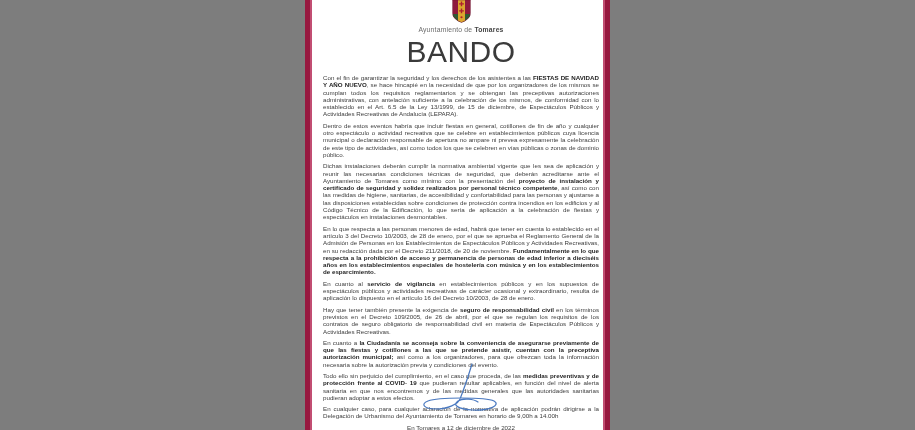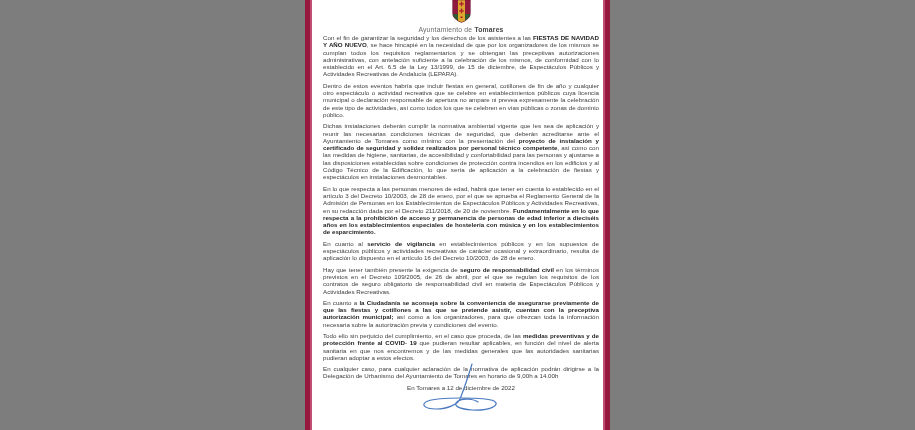--- a/index.html
+++ b/index.html
@@ -82,20 +82,21 @@
           <rect x="13" y="0" width="14" height="46" fill="var(--crest-band)"></rect>
           <path d="M18.6 3 h2.8 v3.4 h3.4 v2.8 h-3.4 v3.4 h-2.8 v-3.4 h-3.4 v-2.8 h3.4 Z" fill="var(--crest-cross)"></path>
           <path d="M18.6 17 h2.8 v3.4 h3.4 v2.8 h-3.4 v3.4 h-2.8 v-3.4 h-3.4 v-2.8 h3.4 Z" fill="var(--crest-cross)"></path>
           <circle cx="20" cy="34.5" r="2.2" fill="var(--crest-cross)"></circle>
         </g>
         <path d="M2 0 H38 V26 Q38 38 20 45 Q2 38 2 26 Z" fill="none" stroke="#6e1430" stroke-width="1"></path>
       </svg>
 
       <div class="org"><span>Ayuntamiento de</span> <b>Tomares</b></div>
 
+      <h1 class="doc-title">BANDO</h1>
 
       <div>
           <p class="para"><span>Con el fin de garantizar la seguridad y los derechos de los asistentes a las </span><b>FIESTAS DE NAVIDAD Y AÑO NUEVO</b><span>, se hace hincapié en la necesidad de que por los organizadores de los mismos se cumplan todos los requisitos reglamentarios y se obtengan las preceptivas autorizaciones administrativas, con antelación suficiente a la celebración de los mismos, de conformidad con lo establecido en el Art. 6.5 de la Ley 13/1999, de 15 de diciembre, de Espectáculos Públicos y Actividades Recreativas de Andalucía (LEPARA).</span></p>
           <p class="para"><span>Dentro de estos eventos habría que incluir fiestas en general, cotillones de fin de año y cualquier otro espectáculo o actividad recreativa que se celebre en establecimientos públicos cuya licencia municipal o declaración responsable de apertura no ampare ni prevea expresamente la celebración de este tipo de actividades, así como todos los que se celebren en vías públicas o zonas de dominio público.</span></p>
           <p class="para"><span>Dichas instalaciones deberán cumplir la normativa ambiental vigente que les sea de aplicación y reunir las necesarias condiciones técnicas de seguridad, que deberán acreditarse ante el Ayuntamiento de Tomares como mínimo con la presentación del </span><b>proyecto de instalación y certificado de seguridad y solidez realizados por personal técnico competente</b><span>, así como con las medidas de higiene, sanitarias, de accesibilidad y confortabilidad para las personas y ajustarse a las disposiciones establecidas sobre condiciones de protección contra incendios en los edificios y al Código Técnico de la Edificación, lo que sería de aplicación a la celebración de fiestas y espectáculos en instalaciones desmontables.</span></p>
           <p class="para"><span>En lo que respecta a las personas menores de edad, habrá que tener en cuenta lo establecido en el artículo 3 del Decreto 10/2003, de 28 de enero, por el que se aprueba el Reglamento General de la Admisión de Personas en los Establecimientos de Espectáculos Públicos y Actividades Recreativas, en su redacción dada por el Decreto 211/2018, de 20 de noviembre. </span><b>Fundamentalmente en lo que respecta a la prohibición de acceso y permanencia de personas de edad inferior a dieciséis años en los establecimientos especiales de hostelería con música y en los establecimientos de esparcimiento.</b></p>
           <p class="para"><span>En cuanto al </span><b>servicio de vigilancia</b><span> en establecimientos públicos y en los supuestos de espectáculos públicos y actividades recreativas de carácter ocasional y extraordinario, resulta de aplicación lo dispuesto en el artículo 16 del Decreto 10/2003, de 28 de enero.</span></p>
           <p class="para"><span>Hay que tener también presente la exigencia de </span><b>seguro de responsabilidad civil</b><span> en los términos previstos en el Decreto 109/2005, de 26 de abril, por el que se regulan los requisitos de los contratos de seguro obligatorio de responsabilidad civil en materia de Espectáculos Públicos y Actividades Recreativas.</span></p>
           <p class="para"><span>En cuanto a </span><b>la Ciudadanía se aconseja sobre la conveniencia de asegurarse previamente de que las fiestas y cotillones a las que se pretende asistir, cuentan con la preceptiva autorización municipal;</b><span> así como a los organizadores, para que ofrezcan toda la información necesaria sobre la autorización previa y condiciones del evento.</span></p>
           <p class="para"><span>Todo ello sin perjuicio del cumplimiento, en el caso que proceda, de las </span><b>medidas preventivas y de protección frente al COVID- 19</b><span> que pudieran resultar aplicables, en función del nivel de alerta sanitaria en que nos encontremos y de las medidas generales que las autoridades sanitarias pudieran adoptar a estos efectos.</span></p>

